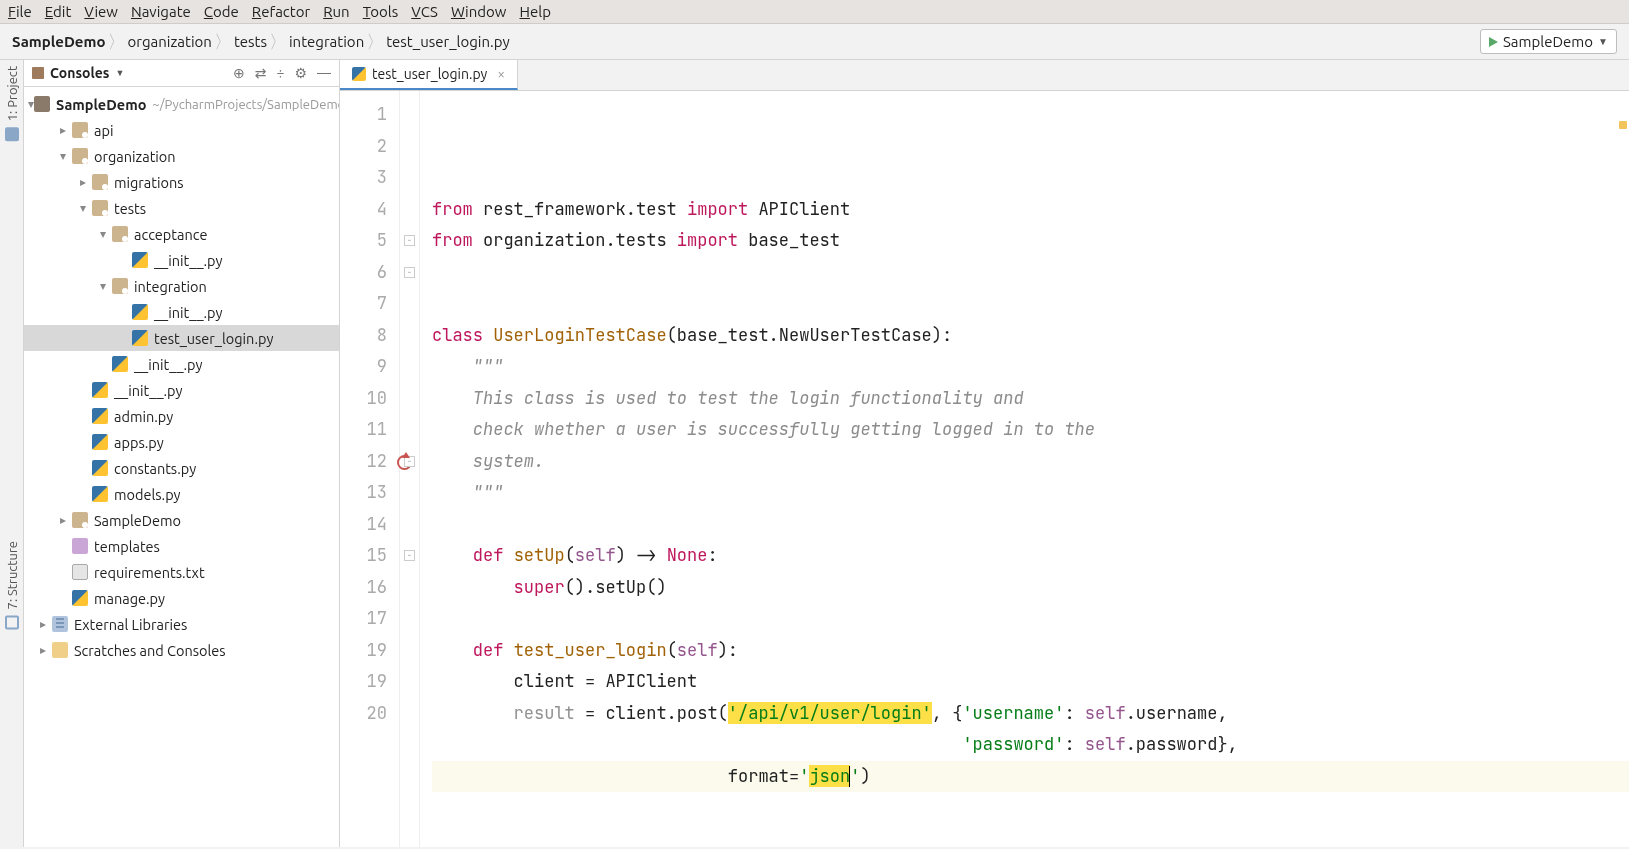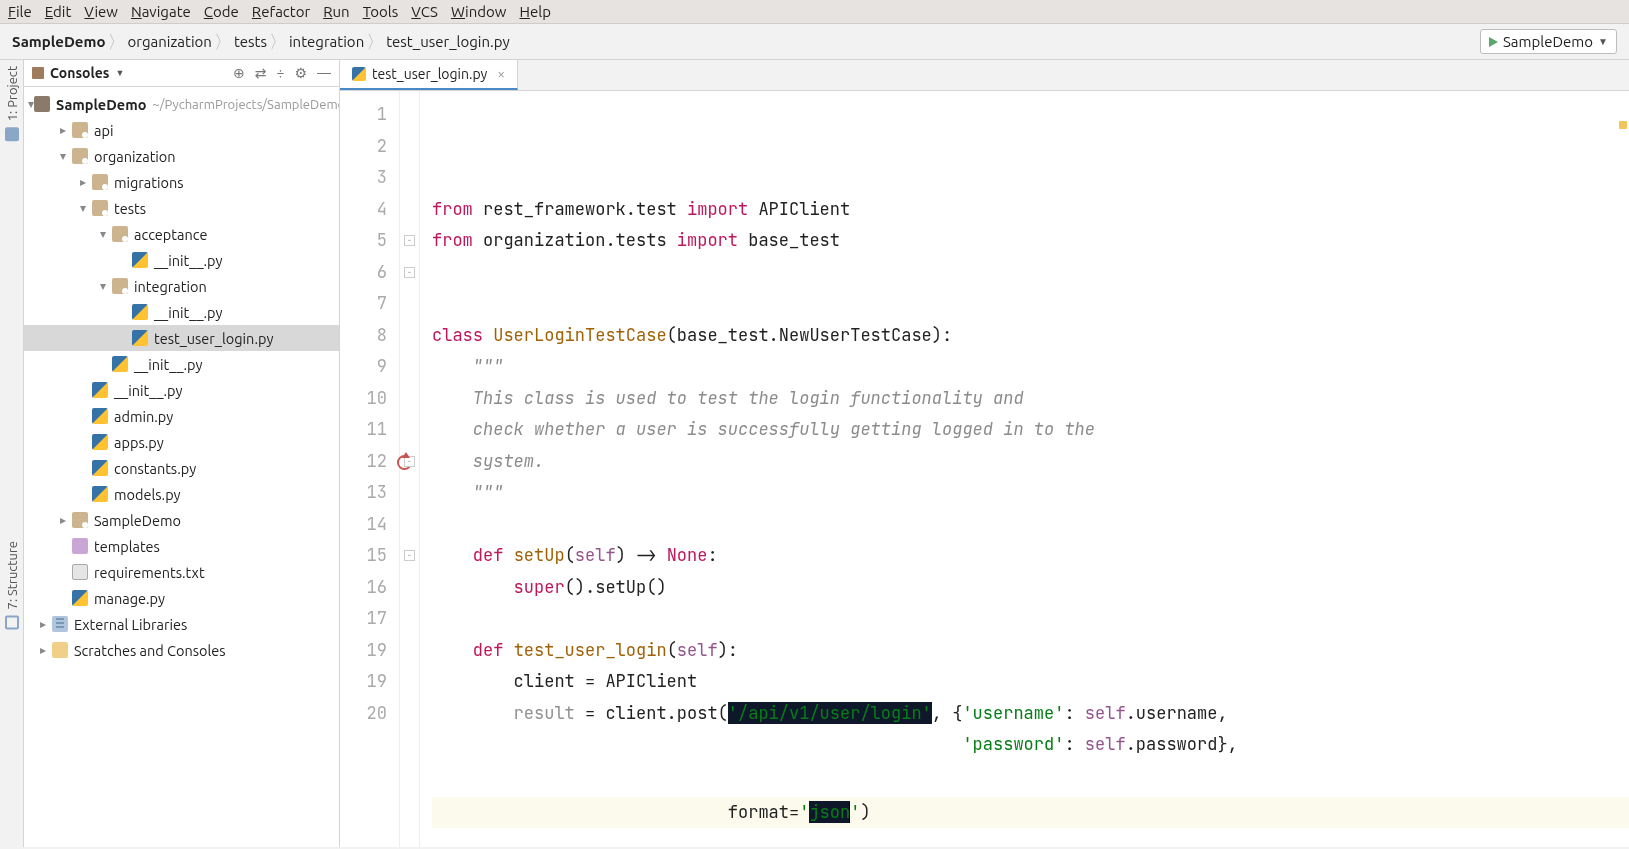--- a/index.html
+++ b/index.html
@@ -56,28 +56,28 @@
 .code-wrap { flex:1; display:flex; font-family:"JetBrains Mono","Consolas","Menlo",monospace; font-size:17px; line-height:31.5px; overflow:hidden; position:relative; }
 .gutter { width:60px; text-align:right; color:#aaa; padding:8px 6px 0 0; background:#fff; border-right:1px solid #eee; position:relative; }
 .gutter .ln { height:31.5px; padding-right:6px; position:relative; }
 .gutter .run-mark::after { content:""; position:absolute; right:-20px; top:10px; width:0; height:0; border-left:9px solid #59a869; border-top:5px solid transparent; border-bottom:5px solid transparent; }
 .gutter .ovr-mark::after { content:""; position:absolute; right:-19px; top:9px; width:11px; height:11px; border:2px solid #c75450; border-radius:50%; background:#fff; }
 .gutter .ovr-mark::before { content:""; position:absolute; right:-17px; top:6px; width:0; height:0; border-left:4px solid transparent; border-right:4px solid transparent; border-bottom:6px solid #c75450; z-index:2; }
 .fold-col { width:20px; border-right:1px solid #eee; position:relative; }
 .fold-col .fmark { position:absolute; left:4px; width:11px; height:11px; font-size:9px; text-align:center; line-height:9px; color:#aaa; border:1px solid #ccc; background:#fff; }
 .code { flex:1; padding:8px 0 0 12px; position:relative; white-space:pre; }
 .code .line { height:31.5px; }
-.code .hl-line { background:#fcfaed;margin-top:36px; }
+.code .hl-line { background:#fcfaed; }
 .tok-kw { color:#be185d; }
 .tok-fn { color:#a16207; }
 .tok-self { color:#94558d; }
 .tok-str { color:#067d17; }
 .tok-doc { color:#8c8c8c; font-style:italic; }
 .tok-dim { color:#919191; }
-.hlstr { background:#0f172a; }
+.hlstr { background:#fde047; }
 .cursor-caret { display:inline-block; width:1px; height:21px; background:#000; vertical-align:middle; margin-left:-1px; }
 .scroll-marker { position:absolute; right:2px; top:30px; width:8px; height:8px; background:#f2c55c; border-radius:1px; }
 </style>
 </head>
 <body>
 
 <div class="menubar" id="menubar">
     <span><u>F</u>ile</span>
     <span><u>E</u>dit</span>
     <span><u>V</u>iew</span>

